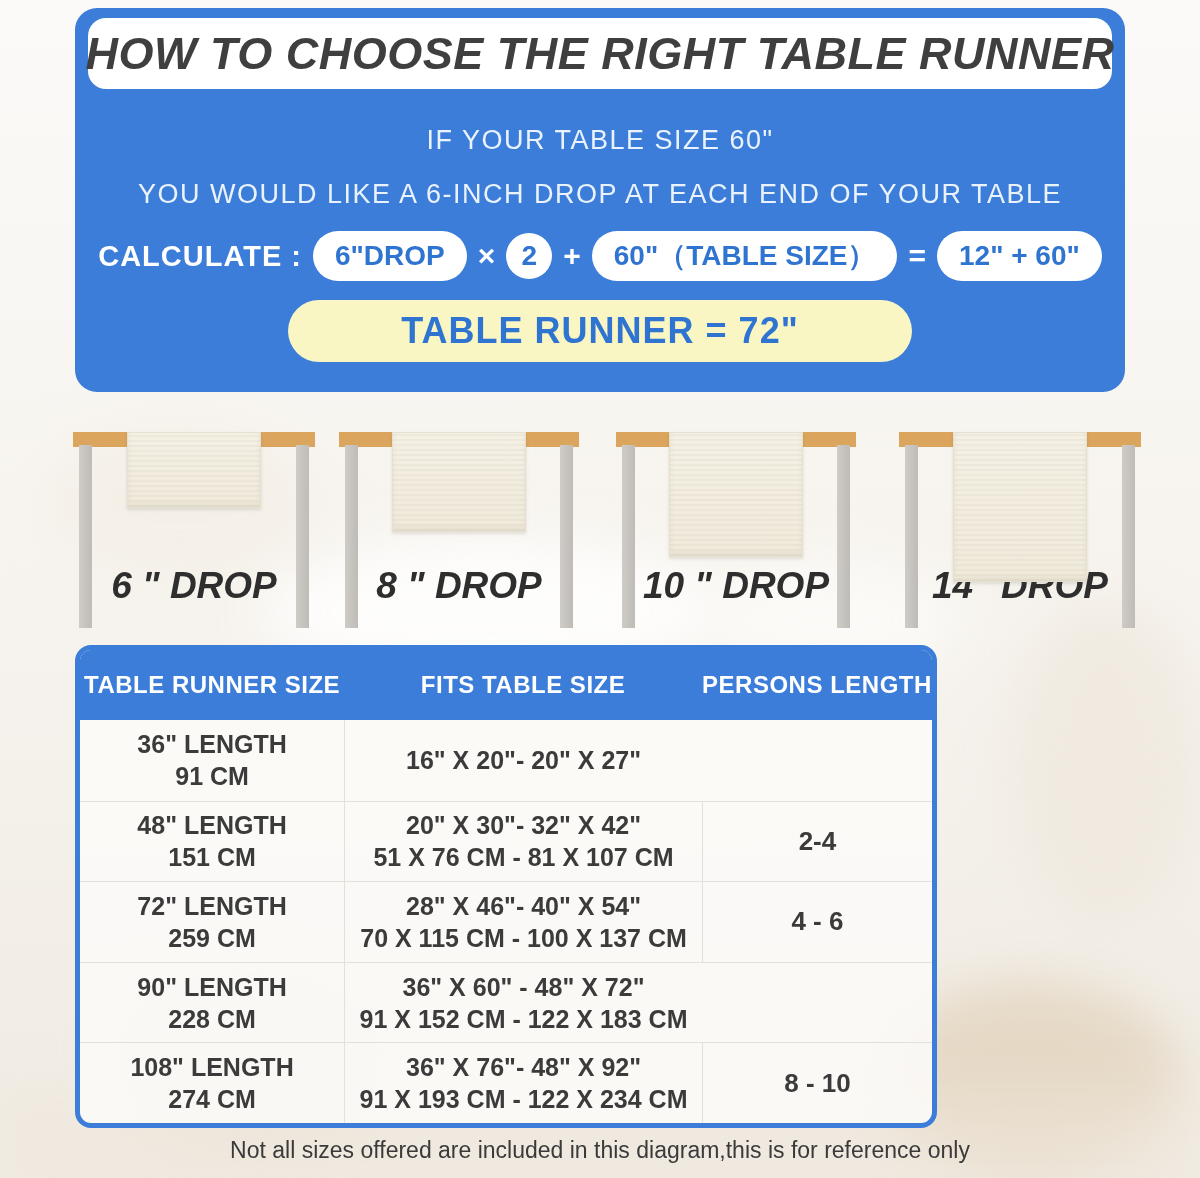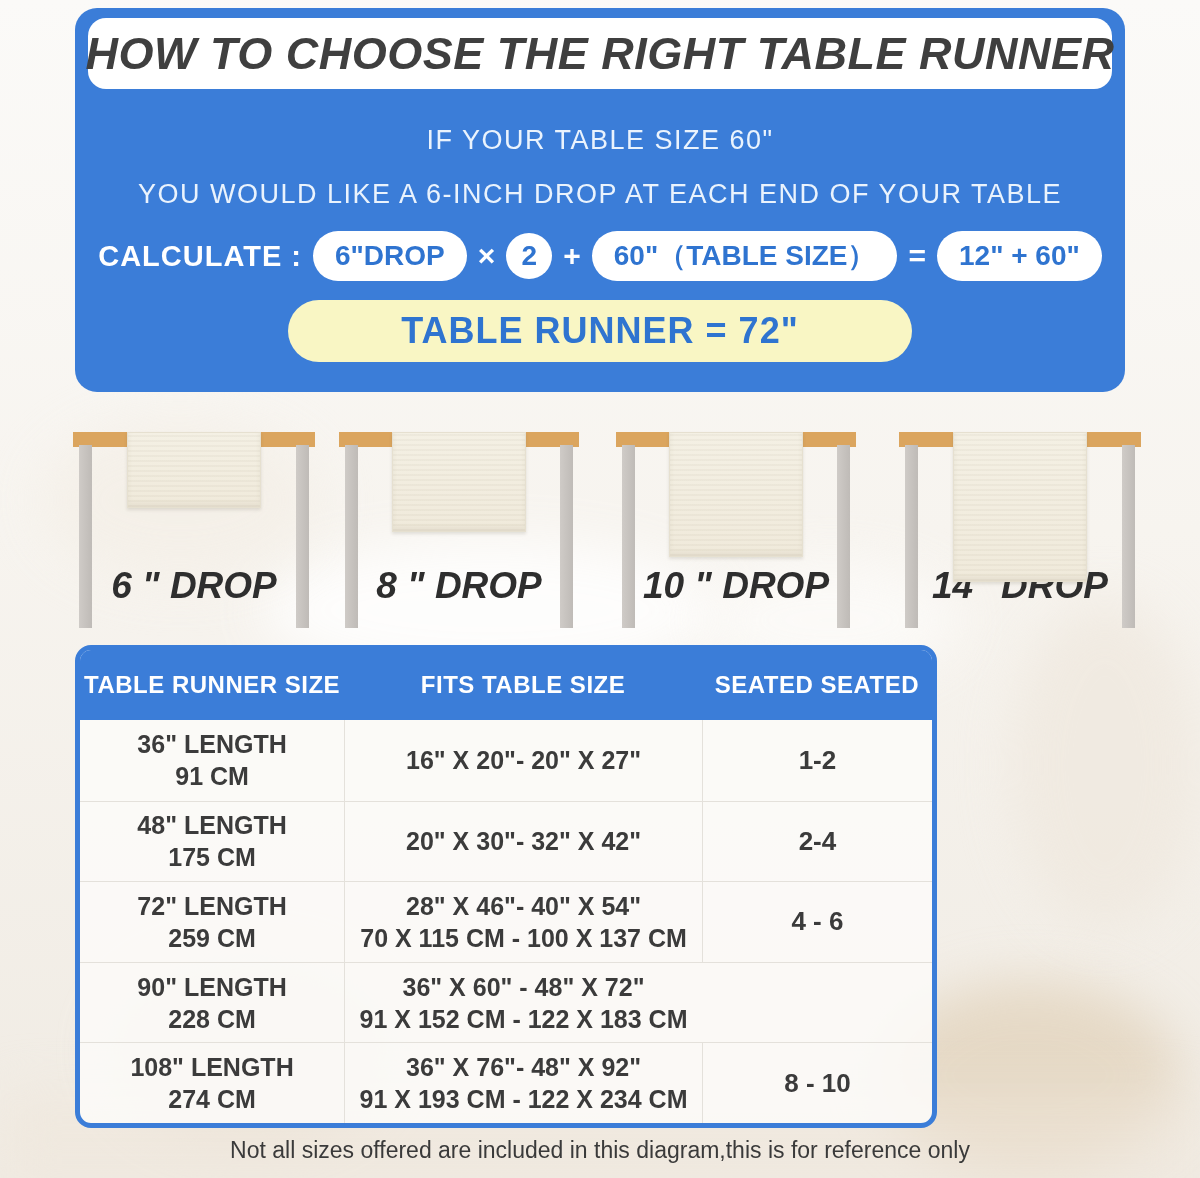--- a/index.html
+++ b/index.html
@@ -156,44 +156,42 @@
         <div class="runner h14"></div>
         <div class="drop-label">14" DROP</div>
       </div>
 
     </section>
 
     <section class="panel">
       <div class="panel-header">
         <div class="hcell">TABLE RUNNER SIZE</div>
         <div class="hcell">FITS TABLE SIZE</div>
-        <div class="hcell">SEATED SEATED</div>
+        <div class="hcell">PERSONS LENGTH</div>
       </div>
       <div class="panel-body">
 
         <div class="trow">
           <div class="tcell">
             <span>36" LENGTH</span>
             <span>91 CM</span>
           </div>
           <div class="tcell">
             <span>16" X 20"- 20" X 27"</span>
           </div>
-          <div class="tcell persons">
-            <span>1-2</span>
-          </div>
         </div>
 
         <div class="trow">
           <div class="tcell">
             <span>48" LENGTH</span>
-            <span>175 CM</span>
+            <span>151 CM</span>
           </div>
           <div class="tcell">
             <span>20" X 30"- 32" X 42"</span>
+            <span>51 X 76 CM - 81 X 107 CM</span>
           </div>
           <div class="tcell persons">
             <span>2-4</span>
           </div>
         </div>
 
         <div class="trow">
           <div class="tcell">
             <span>72" LENGTH</span>
             <span>259 CM</span>

